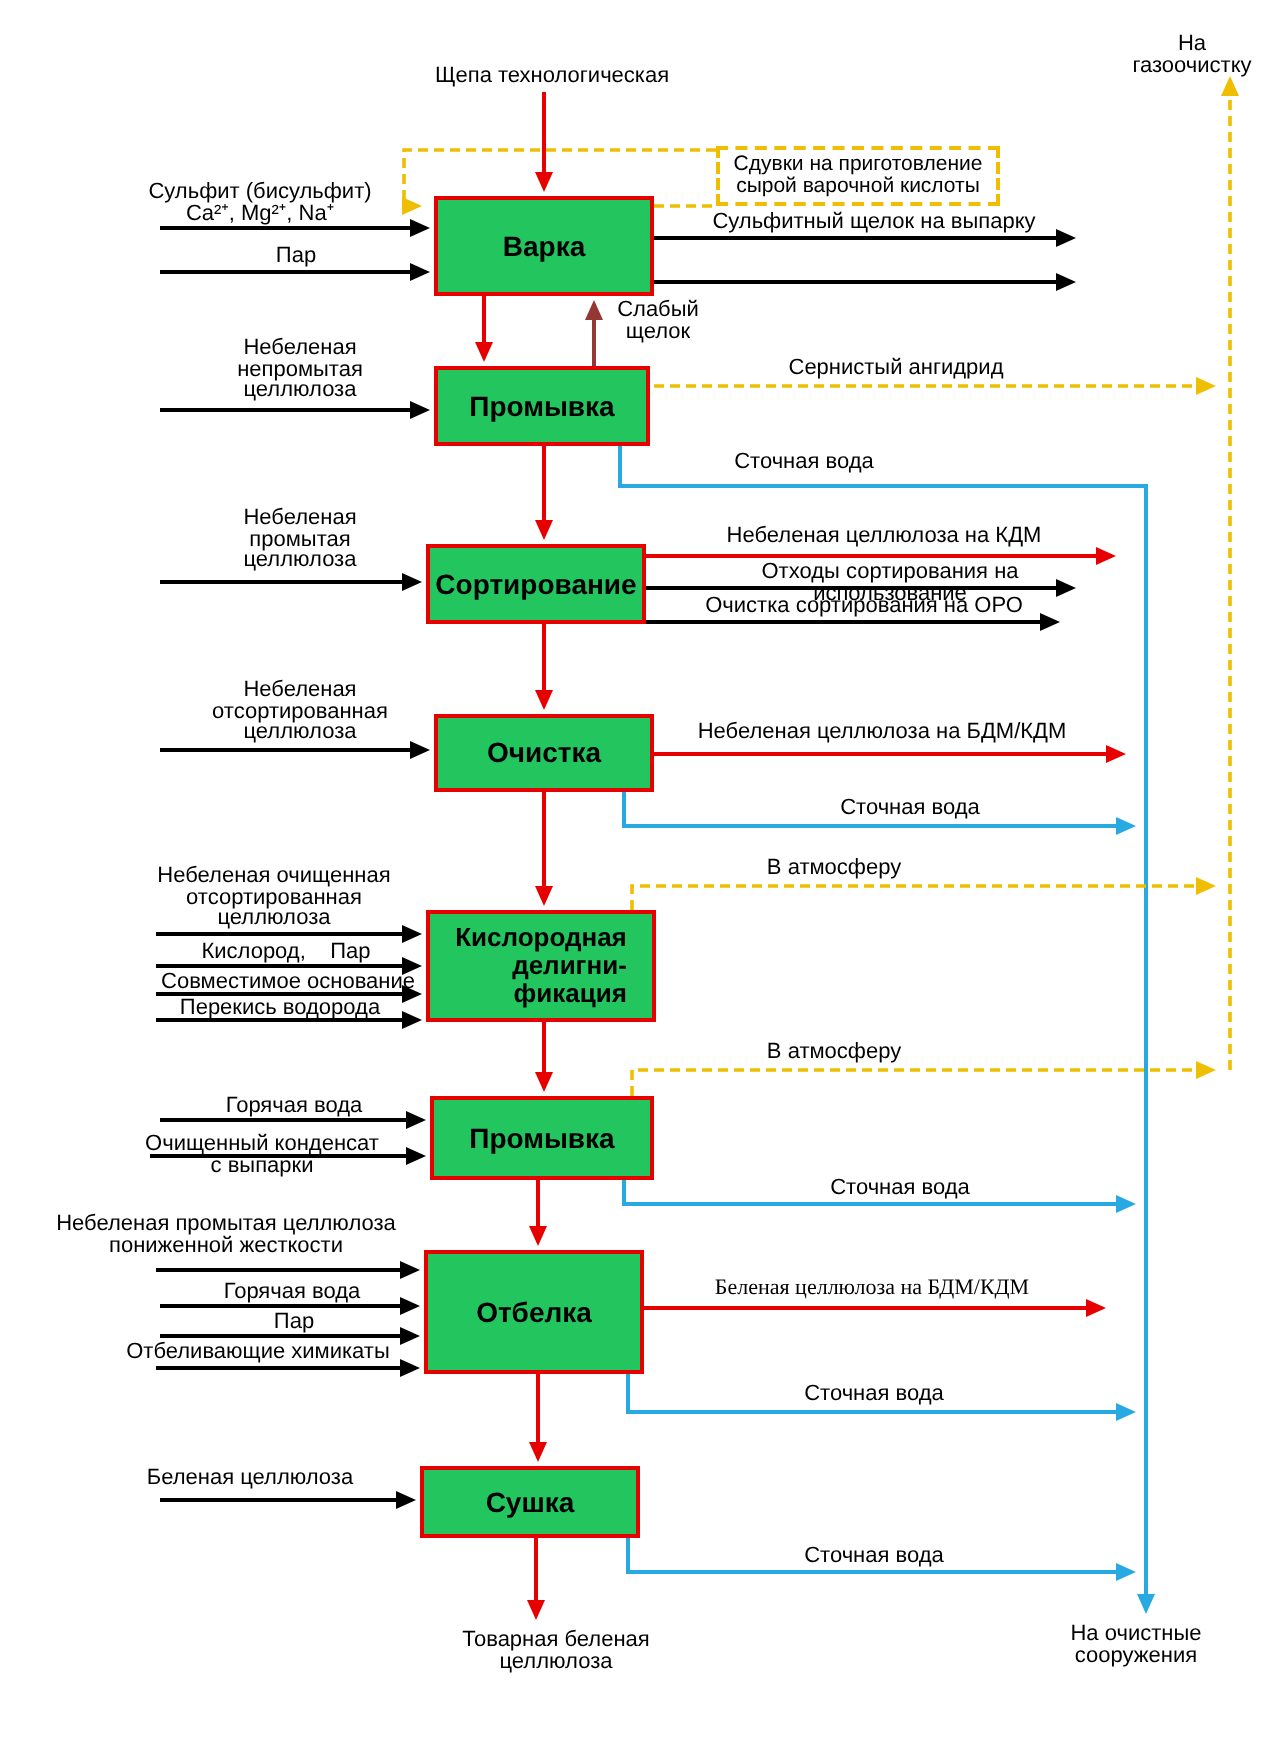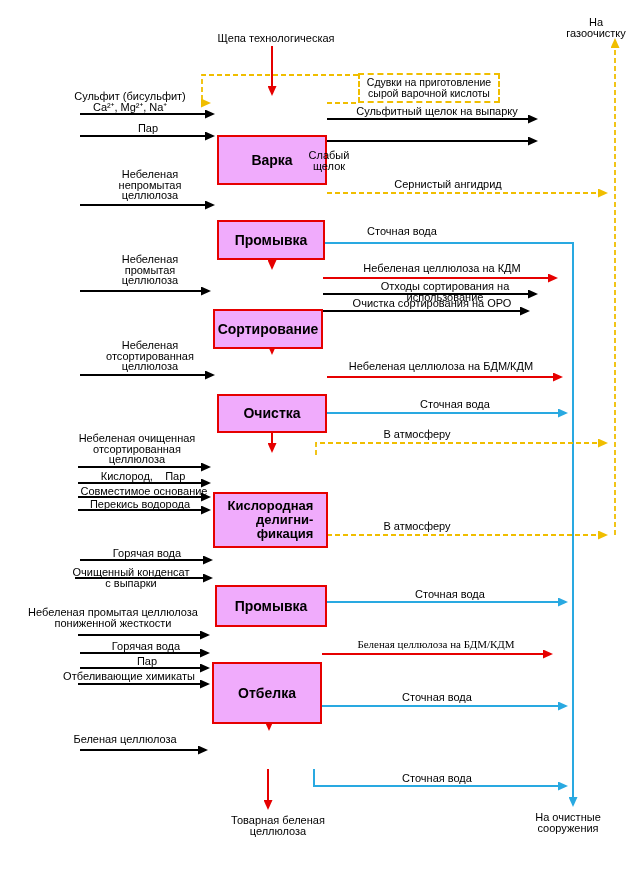--- a/index.html
+++ b/index.html
@@ -1,21 +1,21 @@
 <!DOCTYPE html>
 <html><head>
 <meta charset="utf-8">
 <style>
   html,body{margin:0;padding:0;background:#fff;}
   .canvas{position:relative;width:639px;height:875px;background:#fff;
           font-family:"Liberation Sans",sans-serif;overflow:hidden;}
   .canvas svg{position:absolute;left:0;top:0;}
-  .pbox{position:absolute;box-sizing:border-box;background:#f0abfc;border:2px solid #e60000;
+  .pbox{position:absolute;box-sizing:border-box;background:#22c55e;border:2px solid #e60000;
         display:flex;align-items:center;justify-content:center;text-align:center;
-        font-weight:bold;font-size:14px;line-height:15px;color:#000;white-space:pre-line;margin-top:37px;}
+        font-weight:bold;font-size:14px;line-height:15px;color:#000;white-space:pre-line;}
   .pbox.small{font-size:13px;line-height:14px;text-align:right;}
   .lbl{position:absolute;transform:translateX(-50%);font-size:11px;line-height:10.5px;
        color:#000;text-align:center;white-space:pre-line;}
   .gasbox{position:absolute;box-sizing:border-box;border:2px dashed #f0be00;
           display:flex;align-items:center;justify-content:center;text-align:center;
           font-size:10.5px;line-height:11.5px;color:#000;white-space:pre-line;}
 </style>
 </head>
 <body>
 
@@ -102,20 +102,21 @@
 
   <div class="pbox" style="left:217px;top:98px;width:110px;height:50px;"><span>Варка</span></div>
   <div class="pbox" style="left:217px;top:183px;width:108px;height:40px;"><span>Промывка</span></div>
   <div class="pbox" style="left:213px;top:272px;width:110px;height:40px;"><span>Сортирование</span></div>
   <div class="pbox" style="left:217px;top:357px;width:110px;height:39px;"><span>Очистка</span></div>
   <div class="pbox small" style="left:213px;top:455px;width:115px;height:56px;"><span>Кислородная
 делигни-
 фикация</span></div>
   <div class="pbox" style="left:215px;top:548px;width:112px;height:42px;"><span>Промывка</span></div>
   <div class="pbox" style="left:212px;top:625px;width:110px;height:62px;"><span>Отбелка</span></div>
+  <div class="pbox" style="left:210px;top:733px;width:110px;height:36px;"><span>Сушка</span></div>
 
   <div class="gasbox" style="left:358px;top:73px;width:142px;height:30px;">Сдувки на приготовление
 сырой варочной кислоты</div>
 
   <div class="lbl" style="left:276px;top:33px;">Щепа технологическая</div>
   <div class="lbl" style="left:596px;top:17px;text-align:center;">На газоочистку</div>
 
   <div class="lbl" style="left:130px;top:91px;">Сульфит (бисульфит)
 Ca²⁺, Mg²⁺, Na⁺</div>
   <div class="lbl" style="left:148px;top:123px;">Пар</div>

